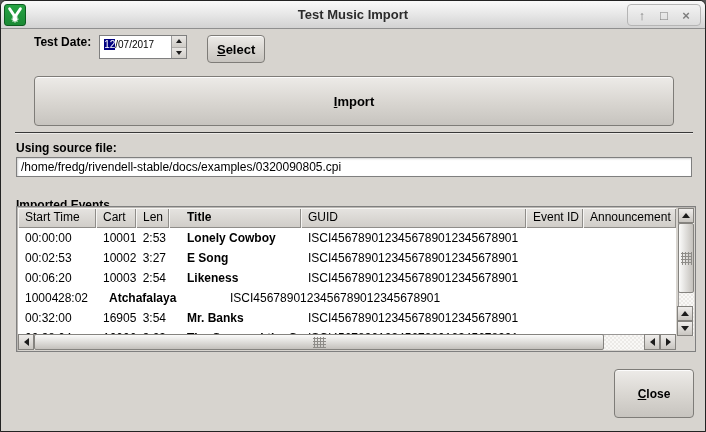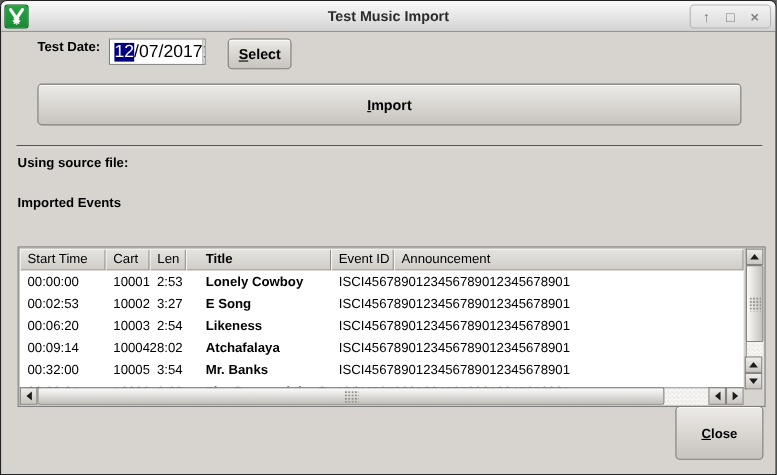--- a/index.html
+++ b/index.html
@@ -49,46 +49,45 @@
   .sunken {
     background:#fff; border:1px solid #7f7f7f;
     box-shadow:inset 1px 1px 2px rgba(0,0,0,.18);
   }
   
   .date-row { position:absolute; top:34px; left:33px; height:30px; display:flex; align-items:flex-start; }
   .spinbox {
     width:88px; height:24px; margin-left:8px;
     display:flex; align-items:stretch; overflow:hidden;
   }
-  .spin-text { flex:1; font-size:16px; padding:3px 0 0 4px; white-space:nowrap; background:#fff; }
+  .spin-text { flex:1; font-size:10px; padding:3px 0 0 4px; white-space:nowrap; background:#fff; }
   .spin-sel { background:#000080; color:#fff; }
   .spin-btns { width:15px; display:flex; flex-direction:column; border-left:1px solid #9a9a9a; }
   .spin-btn {
     flex:1; display:flex; align-items:center; justify-content:center;
     background:linear-gradient(180deg,#e9e7e4,#cfccc7);
   }
   .spin-btn + .spin-btn { border-top:1px solid #b0aeaa; }
   .select-btn { width:58px; height:28px; margin-left:20px; }
   
-  .import-btn { position:absolute; top:75px; left:33px; width:640px; height:38px; }
+  .import-btn { position:absolute; top:75px; left:33px; width:640px; height:50px; }
   .divider { position:absolute; top:131px; left:14px; width:678px; height:2px;
              border-top:1px solid #383838; border-bottom:1px solid #eceae7; }
   
   .src-label { position:absolute; top:140px; left:15px; }
   .src-field {
     position:absolute; top:156px; left:15px; width:676px; height:20px;
     font-family:"Liberation Sans", sans-serif; font-size:12px; color:#000; padding:0 4px;
   }
-  .events-label { position:absolute; top:176px; left:15px;text-align:right; }
+  .events-label { position:absolute; top:197px; left:15px;text-align:right; }
   
   .table-widget {
     position:absolute; top:205px; left:15px; width:680px; height:146px;
     background:#d7d4cf; border:1px solid #7f7f7f;
     box-shadow:inset 1px 1px 1px rgba(0,0,0,.15);
-    margin-top:18px;
   }
   .thead {
     position:absolute; top:1px; left:1px; width:658px; height:20px;
     display:flex; overflow:hidden;
   }
   .th {
     height:20px; line-height:19px; font-size:12px; color:#000;
     padding-left:7px; white-space:nowrap; overflow:hidden;
     background:linear-gradient(180deg,#e6e4e1,#cfccc7);
     box-shadow:inset 1px 1px 0 #f6f5f3, inset -1px -1px 0 #8f8d89;
@@ -193,29 +192,31 @@
       </div>
     </div>
     <button class="btn select-btn"><u>S</u><span>elect</span></button>
   </div>
 
   <button class="btn import-btn"><u>I</u><span>mport</span></button>
 
   <div class="divider"></div>
 
   <span class="bold-label src-label">Using source file:</span>
+  <input class="sunken src-field" readonly="" value="/home/fredg/rivendell-stable/docs/examples/0320090805.cpi" style="">
 
   <span class="bold-label events-label">Imported Events</span>
 
   <div class="table-widget">
     <div class="thead">
       <div class="th c-start">Start Time</div>
       <div class="th c-cart">Cart</div>
       <div class="th c-len" style="text-align:left;padding-left:7px;">Len</div>
       <div class="th c-title">Title</div>
+      <div class="th c-guid">GUID</div>
       <div class="th c-event">Event ID</div>
       <div class="th c-ann">Announcement</div>
     </div>
 
     <div class="tbody">
       <div class="tr">
         <div class="td c-start">00:00:00</div>
         <div class="td c-cart">10001</div>
         <div class="td c-len">2:53</div>
         <div class="td c-title">Lonely Cowboy</div>
@@ -235,31 +236,30 @@
       <div class="tr">
         <div class="td c-start">00:06:20</div>
         <div class="td c-cart">10003</div>
         <div class="td c-len">2:54</div>
         <div class="td c-title">Likeness</div>
         <div class="td c-guid">ISCI4567890123456789012345678901</div>
         <div class="td c-event"></div>
         <div class="td c-ann"></div>
       </div>
       <div class="tr">
-        <div class="td c-start">00:09:14</div>
         <div class="td c-cart">10004</div>
         <div class="td c-len">28:02</div>
         <div class="td c-title">Atchafalaya</div>
         <div class="td c-guid">ISCI4567890123456789012345678901</div>
         <div class="td c-event"></div>
         <div class="td c-ann"></div>
       </div>
       <div class="tr">
         <div class="td c-start">00:32:00</div>
-        <div class="td c-cart">10005</div>
+        <div class="td c-cart">16905</div>
         <div class="td c-len">3:54</div>
         <div class="td c-title">Mr. Banks</div>
         <div class="td c-guid">ISCI4567890123456789012345678901</div>
         <div class="td c-event"></div>
         <div class="td c-ann"></div>
       </div>
       <div class="tr">
         <div class="td c-start">00:38:04</div>
         <div class="td c-cart">10006</div>
         <div class="td c-len">3:23</div>

